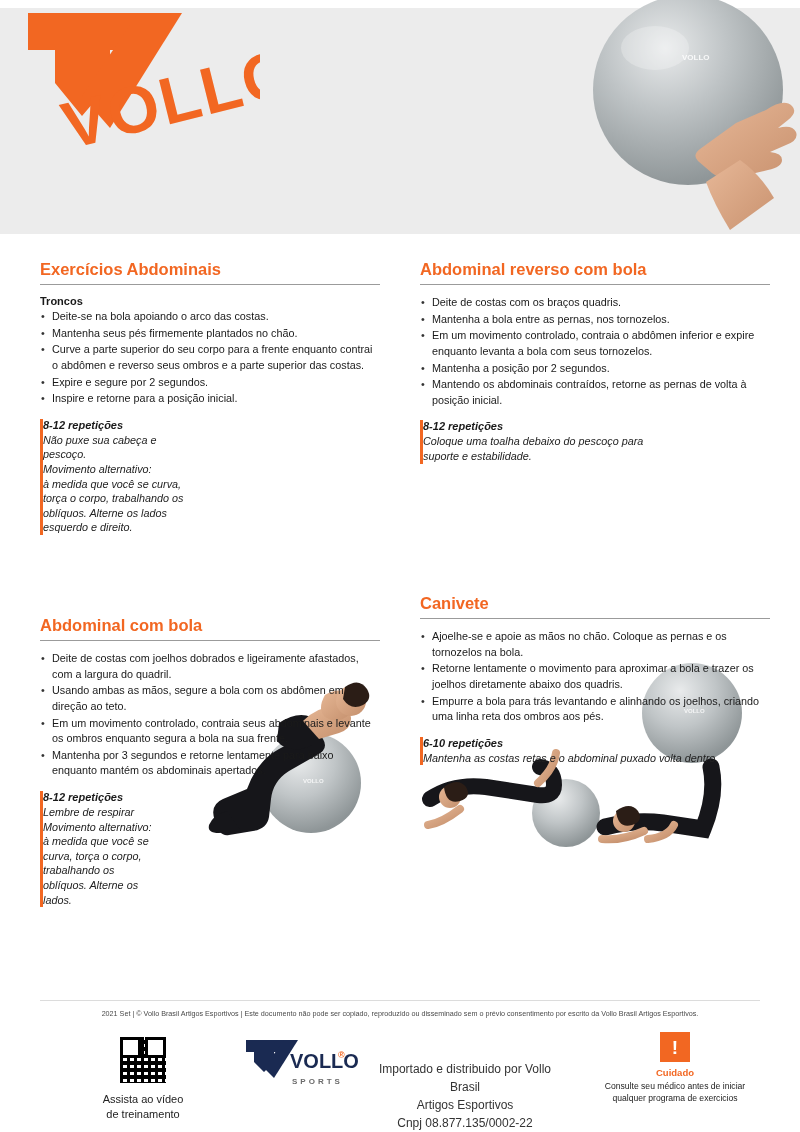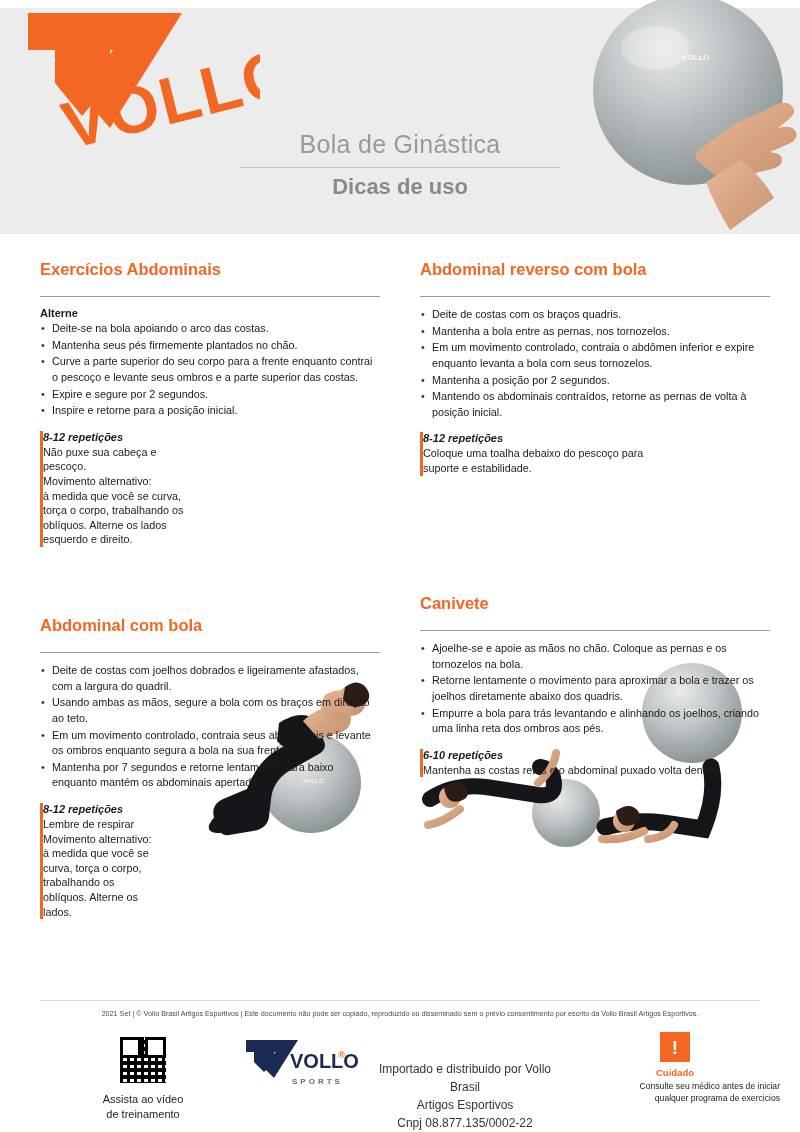--- a/index.html
+++ b/index.html
@@ -52,21 +52,21 @@
     position: relative;
     padding: 24px 40px 0 40px;
   }
   .col-left  { position: absolute; left: 40px;  width: 340px; }
   .col-right { position: absolute; left: 420px; width: 350px; }
 
   h2.sec-title {
     color: #f26722;
     font-size: 16.5px;
     font-weight: 700;
-    padding-bottom: 17px;
+    padding-bottom: 5px;
     border-bottom: 1.5px solid #9b9b9b;
     margin-bottom: 10px;
   }
   .subhead { font-size: 11px; font-weight: 700; margin-bottom: 2px; }
 
   ul.bullets { list-style: none; }
   ul.bullets li {
     position: relative;
     font-size: 10.8px;
     line-height: 1.45;
@@ -80,21 +80,21 @@
   }
 
   .note {
     border-left: 3px solid #f26722;
     margin-top: 12px;
   }
   .note .reps {
     font-size: 11px; font-weight: 700; font-style: italic; margin-bottom: 2px;
   }
   .note .note-text {
-    font-size: 10.8px; line-height: 1.35; color: #222;
+    font-size: 10.8px; font-style: italic; line-height: 1.35; color: #222;
   }
 
   
   .photo { position: absolute; }
 
   
   .footer {
     position: absolute; left: 0; bottom: 0; width: 100%; height: 132px;
     background: #fff;
     padding-left: 26px;
@@ -137,43 +137,38 @@
   .footer-warn {
     position: absolute; left: 570px; top: 32px; width: 210px; text-align: center;
   }
   .warn-icon {
     width: 30px; height: 30px; margin: 0 auto 5px auto;
     background: #f26722;
     display: flex; align-items: center; justify-content: center;
     color: #fff; font-weight: 700; font-size: 19px; line-height: 1;
   }
   .warn-title { color: #f26722; font-weight: 700; font-size: 9.5px; margin-bottom: 2px; }
-  .warn-text { font-size: 8.6px; color: #222; line-height: 1.45; text-align: right; }
+  .warn-text { font-size: 8.6px; color: #222; line-height: 1.45; }
 </style>
 </head>
 <body>
 
 <div class="header">
   <div class="header-white-strip"></div>
 
   <div class="logo-block">
     <svg class="logo-mark" viewBox="0 0 250 190">
       <polygon points="18,5 128,5 128,42 100,42 100,75 72,108 45,75 45,42 18,42" fill="#f26722"></polygon>
       <polygon points="128,5 172,5 100,120 72,88" fill="#f26722"></polygon>
       <g fill="#f26722" transform="rotate(-14 150 100)">
         <text x="52" y="118" font-family="Liberation Sans, sans-serif" font-size="66" font-weight="700" letter-spacing="2">VOLLO</text>
       </g>
     </svg>
   </div>
 
-  <div class="title-wrap">
-    <div class="title-main">Bola de Ginástica</div>
-    <div class="title-rule"></div>
-    <div class="title-sub">Dicas de uso</div>
-  </div>
 
   <svg class="ball-photo" viewBox="0 0 230 240">
     <defs>
       <radialGradient id="hdrBall" cx="38%" cy="28%" r="72%">
         <stop offset="0%" stop-color="#e8eaeb"></stop>
         <stop offset="45%" stop-color="#bfc4c6"></stop>
         <stop offset="100%" stop-color="#8f9698"></stop>
       </radialGradient>
       <linearGradient id="skin1" x1="0" y1="0" x2="1" y2="1">
         <stop offset="0%" stop-color="#e7b898"></stop>
@@ -187,25 +182,25 @@
     <path d="M170 170 q20 14 34 38 l-44 32 q-16 -26 -24 -48 z" fill="url(#skin1)"></path>
   </svg>
 
   <div class="header-bottom-rule"></div>
 </div>
 
 <div class="content" style="height:760px;">
 
   <div class="col-left" style="top:24px;">
     <h2 class="sec-title">Exercícios Abdominais</h2>
-    <div class="subhead">Alterne</div>
+    <div class="subhead">Troncos</div>
     <ul class="bullets">
       <li>Deite-se na bola apoiando o arco das costas.</li>
       <li>Mantenha seus pés firmemente plantados no chão.</li>
-      <li>Curve a parte superior do seu corpo para a frente enquanto contrai o pescoço e levante seus ombros e a parte superior das costas.</li>
+      <li>Curve a parte superior do seu corpo para a frente enquanto contrai o abdômen e reverso seus ombros e a parte superior das costas.</li>
       <li>Expire e segure por 2 segundos.</li>
       <li>Inspire e retorne para a posição inicial.</li>
     </ul>
     <div class="note" style="width:160px;">
       <div class="reps">8-12 repetições</div>
       <div class="note-text" style="white-space:pre-line;">Não puxe sua cabeça e pescoço.
 Movimento alternativo:
 à medida que você se curva, torça o corpo, trabalhando os oblíquos. Alterne os lados esquerdo e direito.</div>
     </div>
   </div>
@@ -278,23 +273,23 @@
     <circle cx="214" cy="170" r="11" fill="url(#sk2)"></circle>
     <path d="M206 160 q14 -10 22 0 q6 10 -6 14 q-14 4 -16 -14z" fill="#2b1d16"></path>
     <path d="M234 180 q-22 10 -42 8" stroke="url(#sk2)" stroke-width="8" fill="none" stroke-linecap="round"></path>
     <path d="M264 174 q-6 12 -26 14" stroke="url(#sk2)" stroke-width="8" fill="none" stroke-linecap="round"></path>
   </svg>
 
   <div class="col-left" style="top:380px;">
     <h2 class="sec-title">Abdominal com bola</h2>
     <ul class="bullets">
       <li>Deite de costas com joelhos dobrados e ligeiramente afastados, com a largura do quadril.</li>
-      <li>Usando ambas as mãos, segure a bola com os braços em direção ao teto.</li>
+      <li>Usando ambas as mãos, segure a bola com os abdômen em direção ao teto.</li>
       <li>Em um movimento controlado, contraia seus abdominais e levante os ombros enquanto segura a bola na sua frente.</li>
-      <li>Mantenha por 7 segundos e retorne lentamente para baixo enquanto mantém os abdominais apertados.</li>
+      <li>Mantenha por 3 segundos e retorne lentamente para baixo enquanto mantém os abdominais apertados.</li>
     </ul>
     <div class="note" style="width:115px;">
       <div class="reps">8-12 repetições</div>
       <div class="note-text" style="white-space:pre-line;">Lembre de respirar
 Movimento alternativo:
 à medida que você se curva, torça o corpo, trabalhando os oblíquos. Alterne os lados.</div>
     </div>
   </div>
 
   <svg class="photo" style="left:165px; top:770px; width:220px; height:200px;" viewBox="0 0 220 200">

